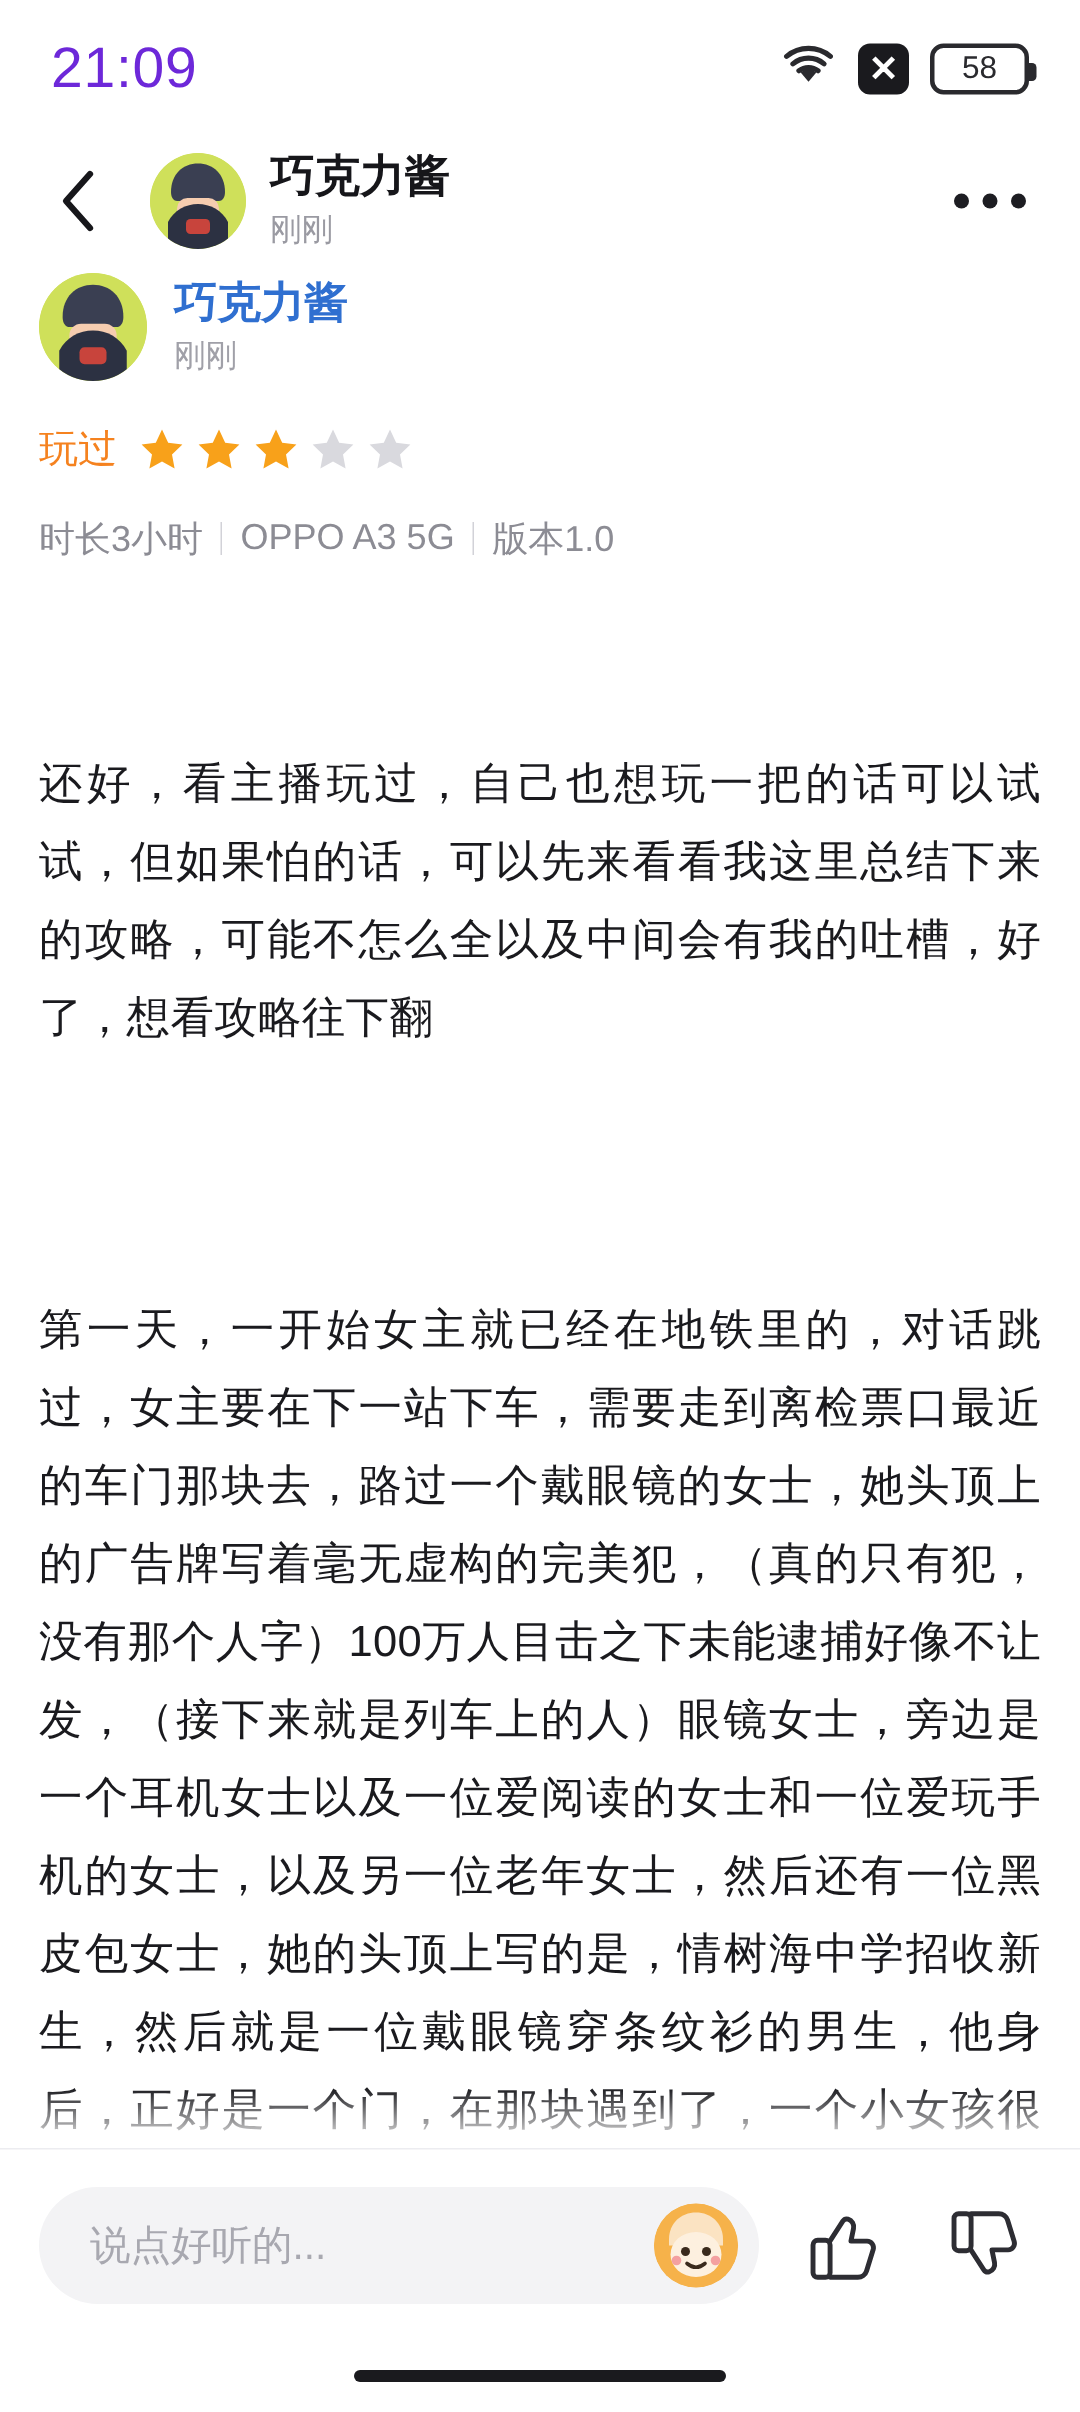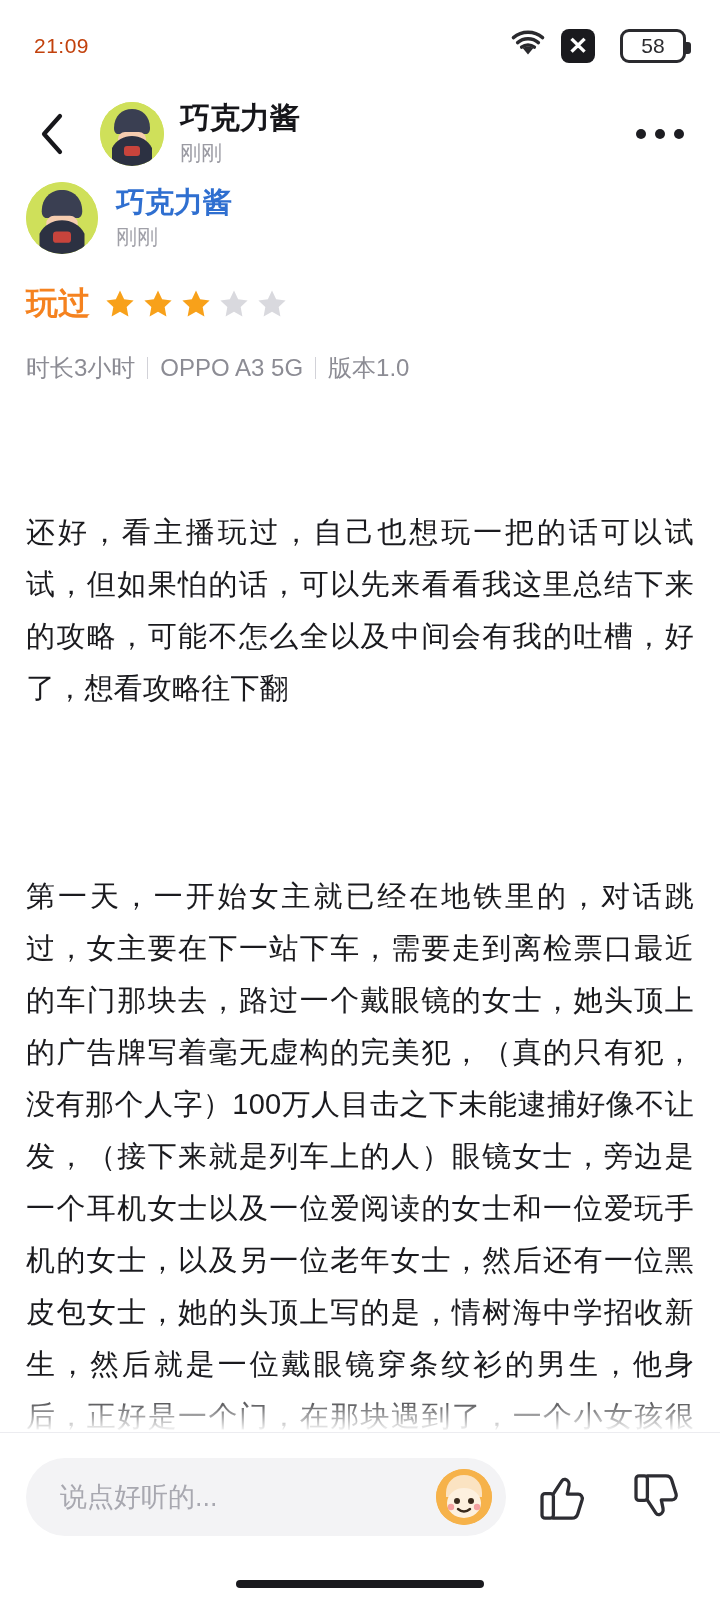--- a/index.html
+++ b/index.html
@@ -19,22 +19,22 @@
 
   
   .status-bar {
     height: 92px;
     display: flex;
     align-items: center;
     padding: 0 34px;
     flex: none;
   }
   .status-time {
-    font-size: 21px;
-    color: #c2410c;
+    font-size: 38px;
+    color: #6d28d9;
     letter-spacing: 0.5px;
     font-weight: 400;
   }
   .rec-pill {
     margin-left: 30px;
     height: 52px;
     min-width: 180px;
     border-radius: 26px;
     background: #f0f0f2;
     display: flex;
@@ -64,21 +64,20 @@
     gap: 14px;
   }
   .battery {
     width: 66px; height: 34px;
     border: 3px solid #2a2a2e;
     border-radius: 9px;
     position: relative;
     display: flex;
     align-items: center;
     justify-content: center;
-    margin-left: 11px;
   }
   .battery:after {
     content: "";
     position: absolute;
     right: -8px; top: 10px;
     width: 5px; height: 12px;
     background: #2a2a2e;
     border-radius: 0 3px 3px 0;
   }
   .battery span {
@@ -182,23 +181,23 @@
     margin-top: 4px;
   }
 
   .rating-row {
     display: flex;
     align-items: center;
     margin-top: 28px;
     gap: 14px;
   }
   .played-tag {
-    font-size: 32px;
+    font-size: 26px;
     color: #f5821f;
-    font-weight: 700;
+    font-weight: 400;
   }
   .stars { display: flex; gap: 6px; }
   .star { width: 32px; height: 32px; display: block; }
 
   .meta-line {
     margin-top: 26px;
     font-size: 24px;
     color: #8c8c94;
     display: flex;
     align-items: center;

